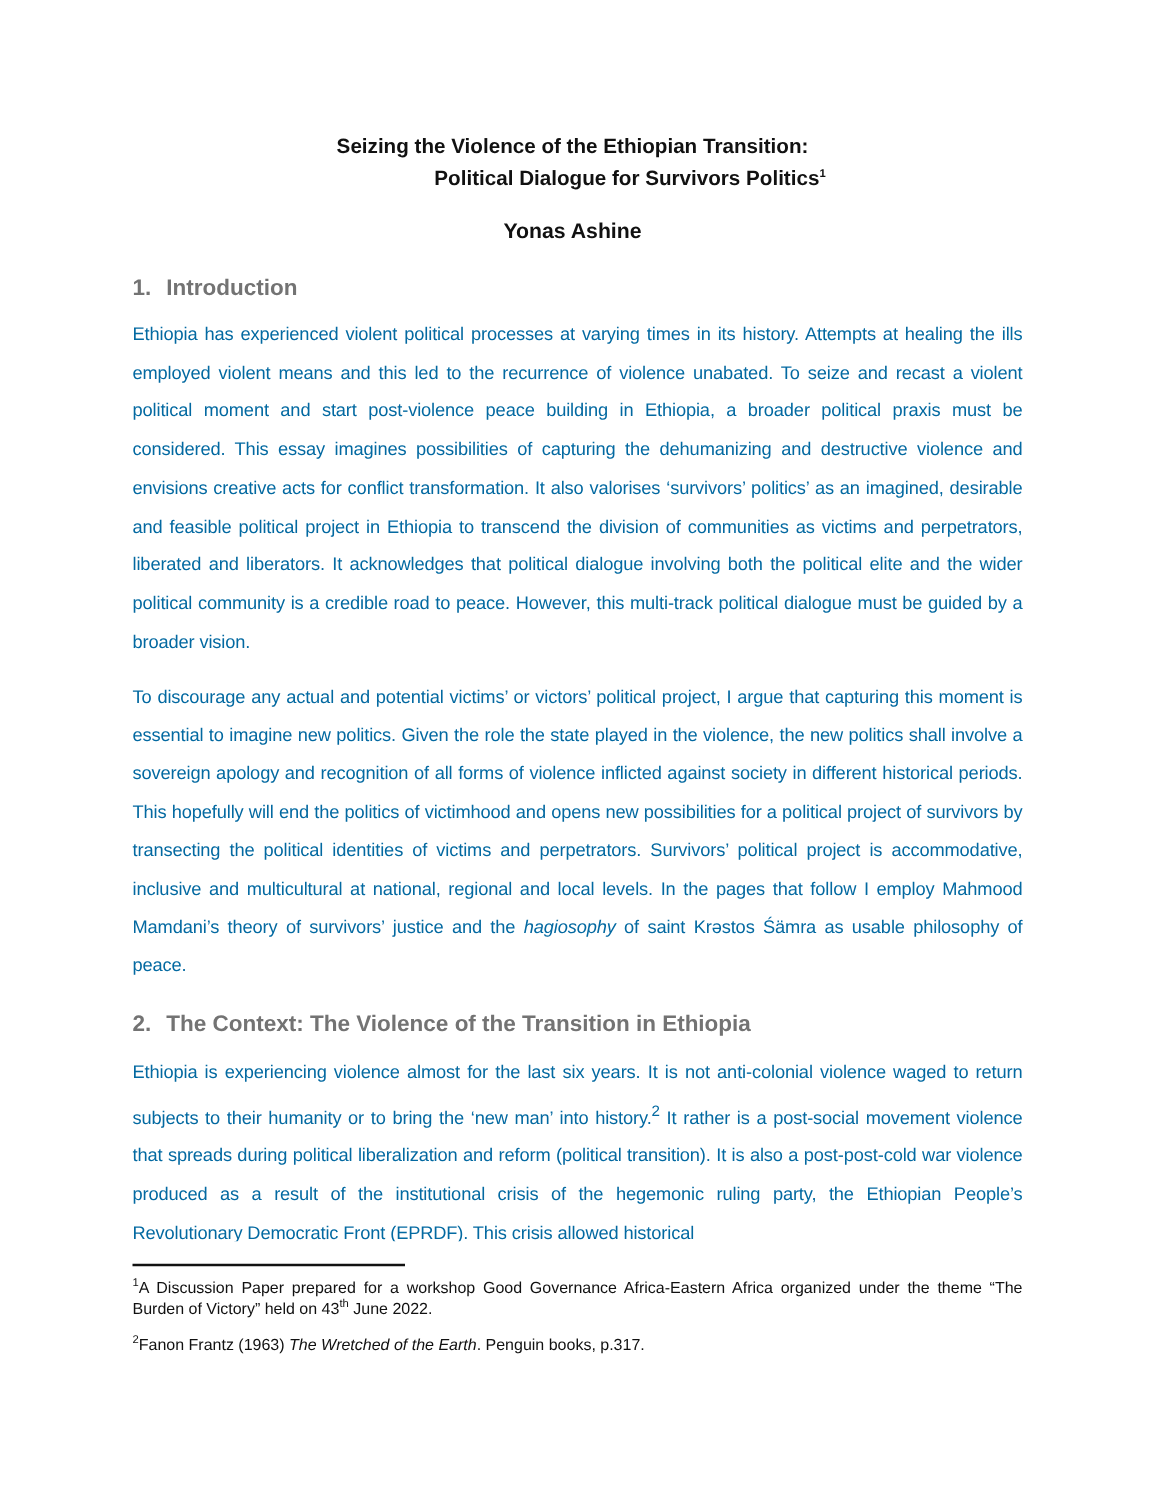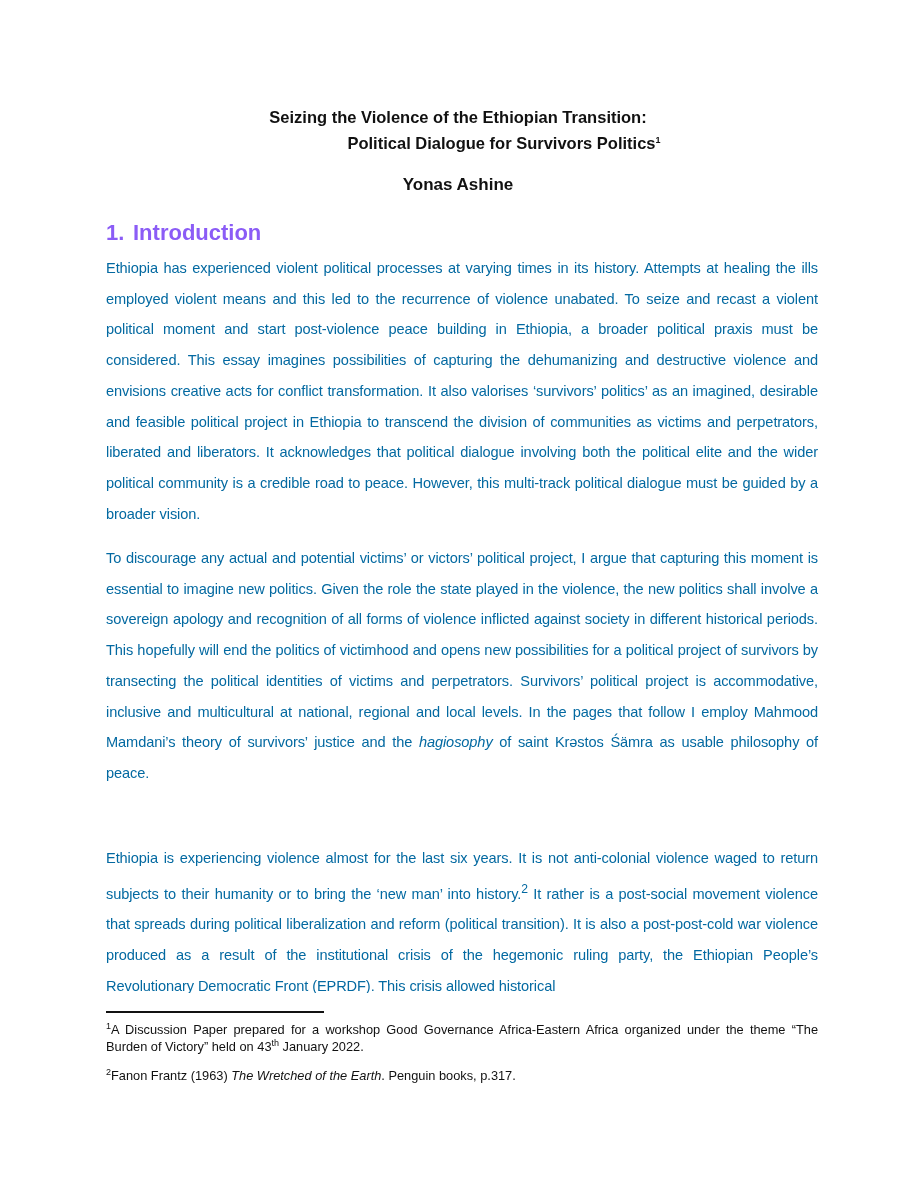--- a/index.html
+++ b/index.html
@@ -11,21 +11,21 @@
     }
     .title {
       position: absolute; left: 0; width: 916px; text-align: center;
       font-weight: bold; font-size: 16.5px; color: #111;
     }
     .title sup, .body sup, .fn sup { font-size: 9px; line-height: 0; vertical-align: super; }
     .t1 { top: 108px; }
     .t2 { top: 134px; padding-left: 46px; }
     .author { top: 175px; font-size: 17px; }
     .heading {
-      position: absolute; left: 106px; font-weight: bold; font-size: 22px; color: #8b5cf6;
+      position: absolute; left: 106px; font-weight: bold; font-size: 18px; color: #737373;
     }
     .heading .num { display: inline-block; width: 27px; }
     .h1 { top: 220px; }
     .h2 { top: 809px; }
     .para {
       position: absolute; left: 106px; width: 712px;
       font-size: 14.6px; line-height: 30.7px; text-align: justify; color: #0369a1;
       letter-spacing: -0.1px;
     }
     .p1 { top: 253px; }
@@ -53,22 +53,25 @@
   <div class="title author">Yonas Ashine</div>
 
   <div class="heading h1">
     <span class="num">1.</span><span>Introduction</span>
   </div>
 
   <div class="para p1">Ethiopia has experienced violent political processes at varying times in its history. Attempts at healing the ills employed violent means and this led to the recurrence of violence unabated. To seize and recast a violent political moment and start post-violence peace building in Ethiopia, a broader political praxis must be considered. This essay imagines possibilities of capturing the dehumanizing and destructive violence and envisions creative acts for conflict transformation. It also valorises ‘survivors’ politics’ as an imagined, desirable and feasible political project in Ethiopia to transcend the division of communities as victims and perpetrators, liberated and liberators. It acknowledges that political dialogue involving both the political elite and the wider political community is a credible road to peace. However, this multi-track political dialogue must be guided by a broader vision.</div>
 
   <div class="para p2"><span>To discourage any actual and potential victims’ or victors’ political project, I argue that capturing this moment is essential to imagine new politics. Given the role the state played in the violence, the new politics shall involve a sovereign apology and recognition of all forms of violence inflicted against society in different historical periods. This hopefully will end the politics of victimhood and opens new possibilities for a political project of survivors by transecting the political identities of victims and perpetrators. Survivors’ political project is accommodative, inclusive and multicultural at national, regional and local levels. In the pages that follow I employ Mahmood Mamdani’s theory of survivors’ justice and the </span><em>hagiosophy</em><span> of saint Krəstos Śämra as usable philosophy of peace.</span></div>
 
+  <div class="heading h2">
+    <span class="num">2.</span><span>The Context: The Violence of the Transition in Ethiopia</span>
+  </div>
 
   <div class="para p3"><span>Ethiopia is experiencing violence almost for the last six years. It is not anti-colonial violence waged to return subjects to their humanity or to bring the ‘new man’ into history.</span><sup>2</sup><span> It rather is a post-social movement violence that spreads during political liberalization and reform (political transition). It is also a post-post-cold war violence produced as a result of the institutional crisis of the hegemonic ruling party, the Ethiopian People’s Revolutionary Democratic Front (EPRDF). This crisis allowed historical</span></div>
 
   <div class="rule"></div>
 
-  <div class="fn fn1"><sup>1</sup><span>A Discussion Paper prepared for a workshop Good Governance Africa-Eastern Africa organized under the theme “The Burden of Victory” held on 43</span><sup>th</sup><span> January 2022.</span></div>
+  <div class="fn fn1"><sup>1</sup><span>A Discussion Paper prepared for a workshop Good Governance Africa-Eastern Africa organized under the theme “The Burden of Victory” held on 43</span><sup>th</sup><span> June 2022.</span></div>
 
   <div class="fn fn2"><sup>2</sup><span>Fanon Frantz (1963) </span><em>The Wretched of the Earth</em><span>. Penguin books, p.317.</span></div>
 
 </div>
 
 </body></html>

